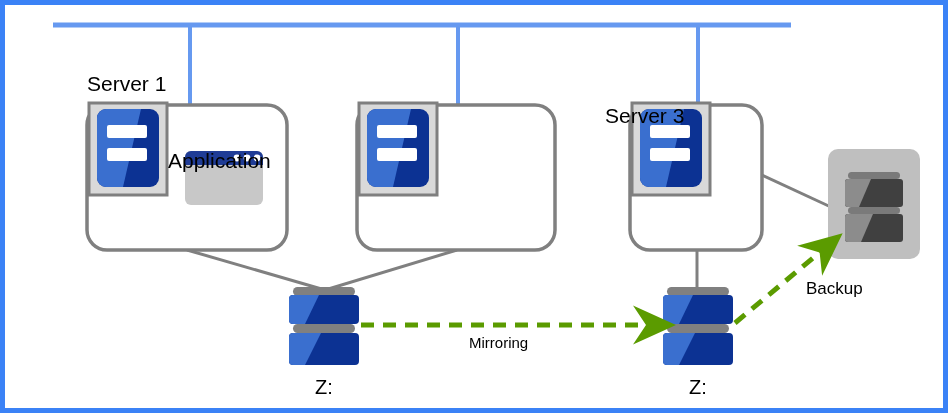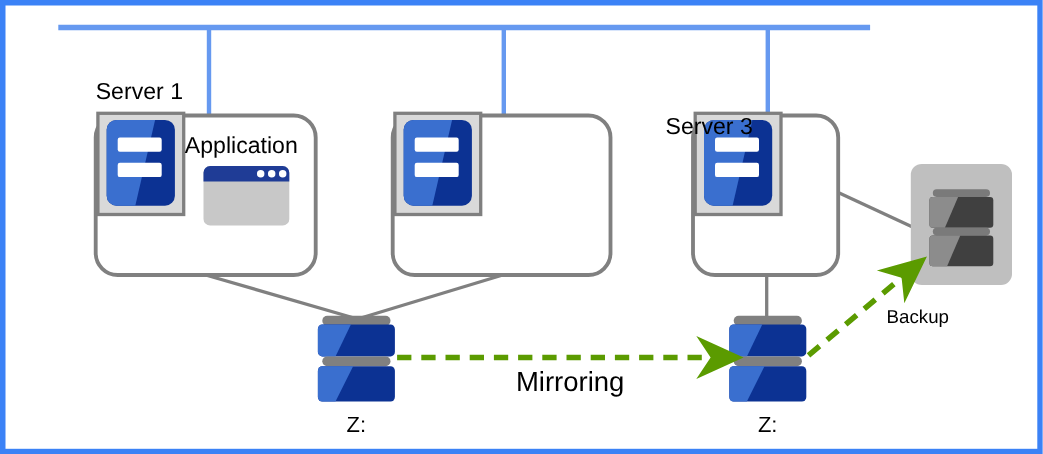--- a/index.html
+++ b/index.html
@@ -31,26 +31,27 @@
     color: #000000;
     font-family: "Liberation Sans", sans-serif;
     white-space: nowrap;
     line-height: 1;
   }
   .label-server {
     font-size: 21px;
   }
   .label-app {
     font-size: 21px;
+    margin-top: 28px;
   }
   .label-drive {
     font-size: 20px;
   }
   .label-flow {
-    font-size: 25px;
+    font-size: 15px;
   }
   .label-backup {
     font-size: 17px;
   }
 </style>
 </head>
 <body>
 
 <div id="diagram-root">
 

